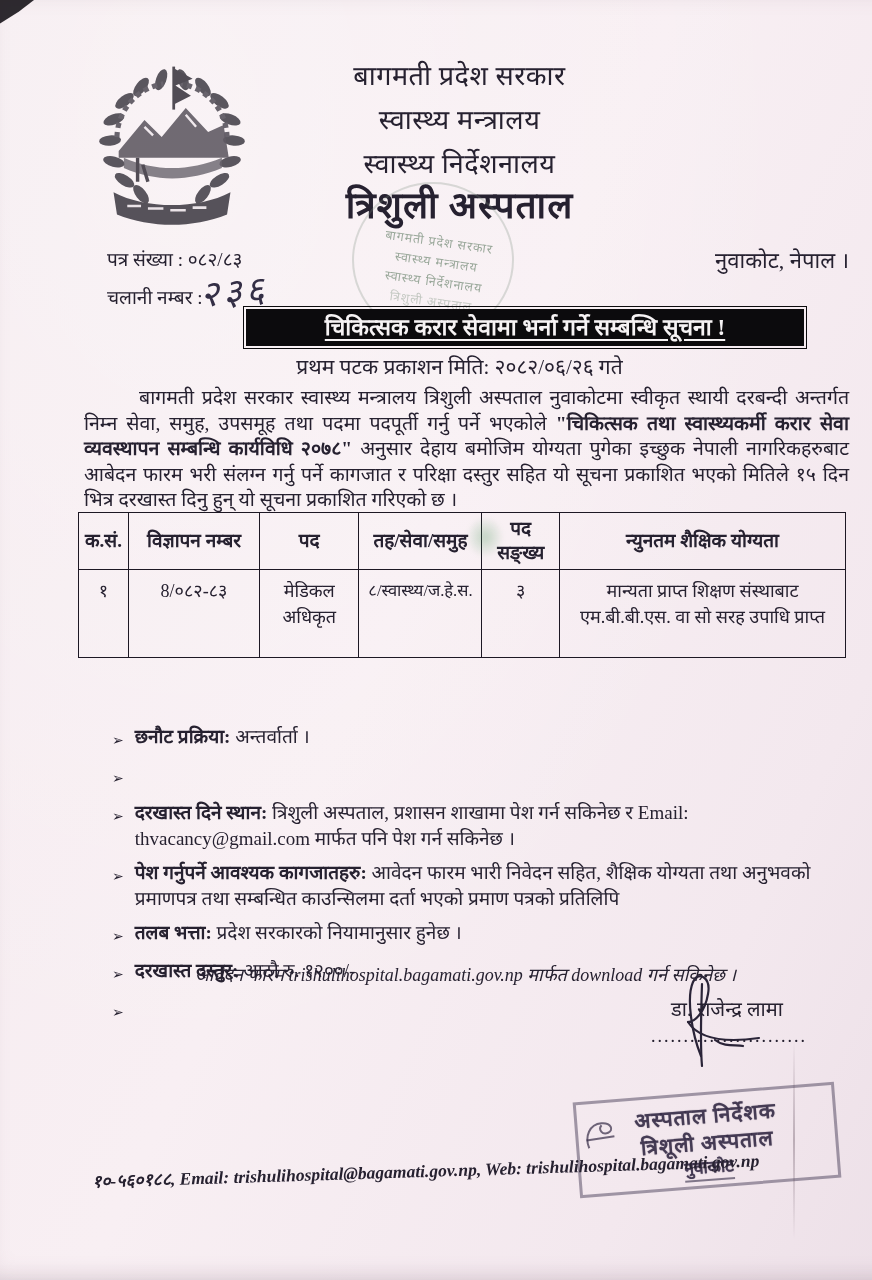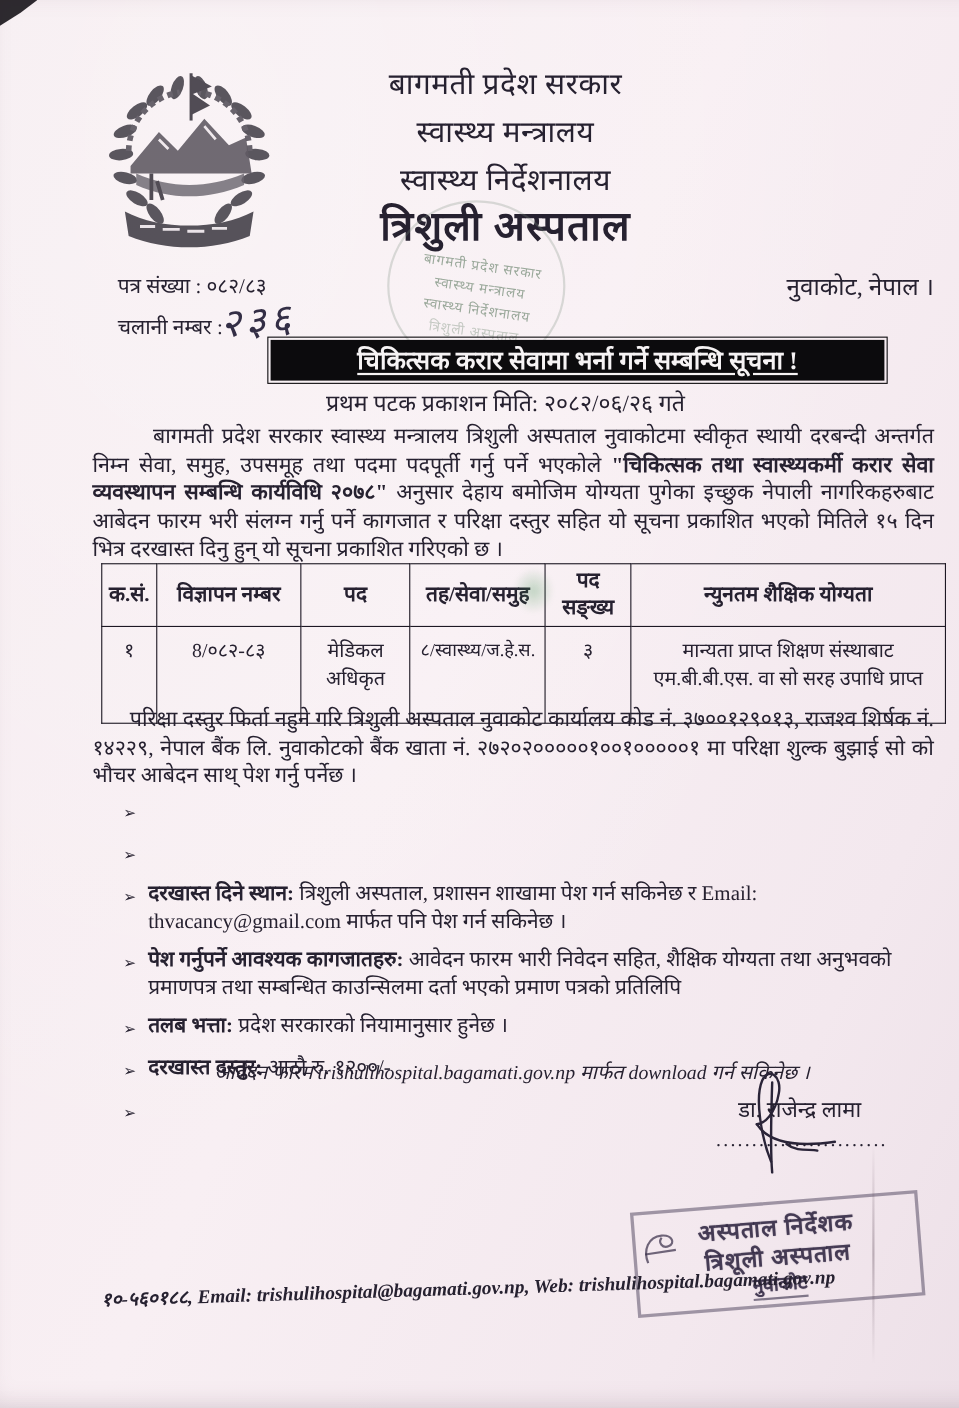--- a/index.html
+++ b/index.html
@@ -130,21 +130,21 @@
   <div class="abs loc" style="right:70px;top:244px;">नुवाकोट, नेपाल ।</div>
   <div class="abs meta" style="left:85px;top:246px;">पत्र संख्या : ०८२/८३</div>
   <div class="abs meta" style="left:85px;top:284px;">चलानी नम्बर :</div>
   <div class="abs chalani-no" style="left:200px;top:266px;">२३६</div>
 
   <div class="abs banner" style="left:228px;top:309px;margin-left:18px;">चिकित्सक करार सेवामा भर्ना गर्ने सम्बन्धि सूचना !</div>
   <div class="abs center pubdate" style="top:352px;">प्रथम पटक प्रकाशन मिति: २०८२/०६/२६ गते</div>
 
   <div class="abs para" style="left:84px;right:70px;top:385px;text-indent:55px;"><span>बागमती प्रदेश सरकार स्वास्थ्य मन्त्रालय त्रिशुली अस्पताल नुवाकोटमा स्वीकृत स्थायी दरबन्दी अन्तर्गत निम्न सेवा, समुह, उपसमूह तथा पदमा पदपूर्ती गर्नु पर्ने भएकोले </span><span class="bold">"चिकित्सक तथा स्वास्थ्यकर्मी करार सेवा व्यवस्थापन सम्बन्धि कार्यविधि २०७८"</span><span> अनुसार देहाय बमोजिम योग्यता पुगेका इच्छुक नेपाली नागरिकहरुबाट आबेदन फारम भरी संलग्न गर्नु पर्ने कागजात र परिक्षा दस्तुर सहित यो सूचना प्रकाशित भएको मितिले १५ दिन भित्र दरखास्त दिनु हुन् यो सूचना प्रकाशित गरिएको छ ।</span></div>
 
-  <table class="vac abs" style="left:92px;top:512px;width:768px;border-radius:13px;">
+  <table class="vac abs" style="left:78px;top:512px;width:768px;border-radius:13px;">
     <colgroup>
       <col style="width:45px">
         <col style="width:132px">
         <col style="width:100px">
       <col style="width:124px">
         <col style="width:78px">
         <col style="width:289px">
     </colgroup>
     <tbody>
         <tr>
@@ -161,25 +161,25 @@
       <td>मेडिकल अधिकृत</td>
       <td style="font-size:16.5px;">८/स्वास्थ्य/ज.हे.स.</td>
       <td>३</td>
       <td class="qual">मान्यता प्राप्त शिक्षण संस्थाबाट एम.बी.बी.एस. वा सो सरह उपाधि प्राप्त</td>
     </tr>
   </tbody>
     </table>
 
   <div class="abs smudge" style="left:466px;top:516px;"></div>
 
-  <div class="abs para" style="left:84px;right:70px;top:642px;text-indent:34px;">परिक्षा दस्तुर फिर्ता नहुने गरि त्रिशुली अस्पताल नुवाकोट कार्यालय कोड नं. ३७००१२९०१३, राजश्व शिर्षक नं. १४२२९, नेपाल बैंक लि. नुवाकोटको बैंक खाता नं. २७२०२०००००१००१०००००१ मा परिक्षा शुल्क बुझाई सो को भौचर आबेदन साथ् पेश गर्नु पर्नेछ ।</div>
 
   <div class="abs bullets" style="left:112px;right:58px;top:724px;">
     <div class="bullet">
         <span class="arrow">➢</span>
+        <span><span class="b-label">छनौट प्रक्रिया:</span><span> अन्तर्वार्ता ।</span></span>
       </div>
     <div class="bullet">
         <span class="arrow">➢</span>
       </div>
     <div class="bullet">
         <span class="arrow">➢</span>
         <span><span class="b-label">दरखास्त दिने स्थान:</span><span> त्रिशुली अस्पताल, प्रशासन शाखामा पेश गर्न सकिनेछ र Email: thvacancy@gmail.com मार्फत पनि पेश गर्न सकिनेछ ।</span></span>
       </div>
     <div class="bullet">
         <span class="arrow">➢</span>

